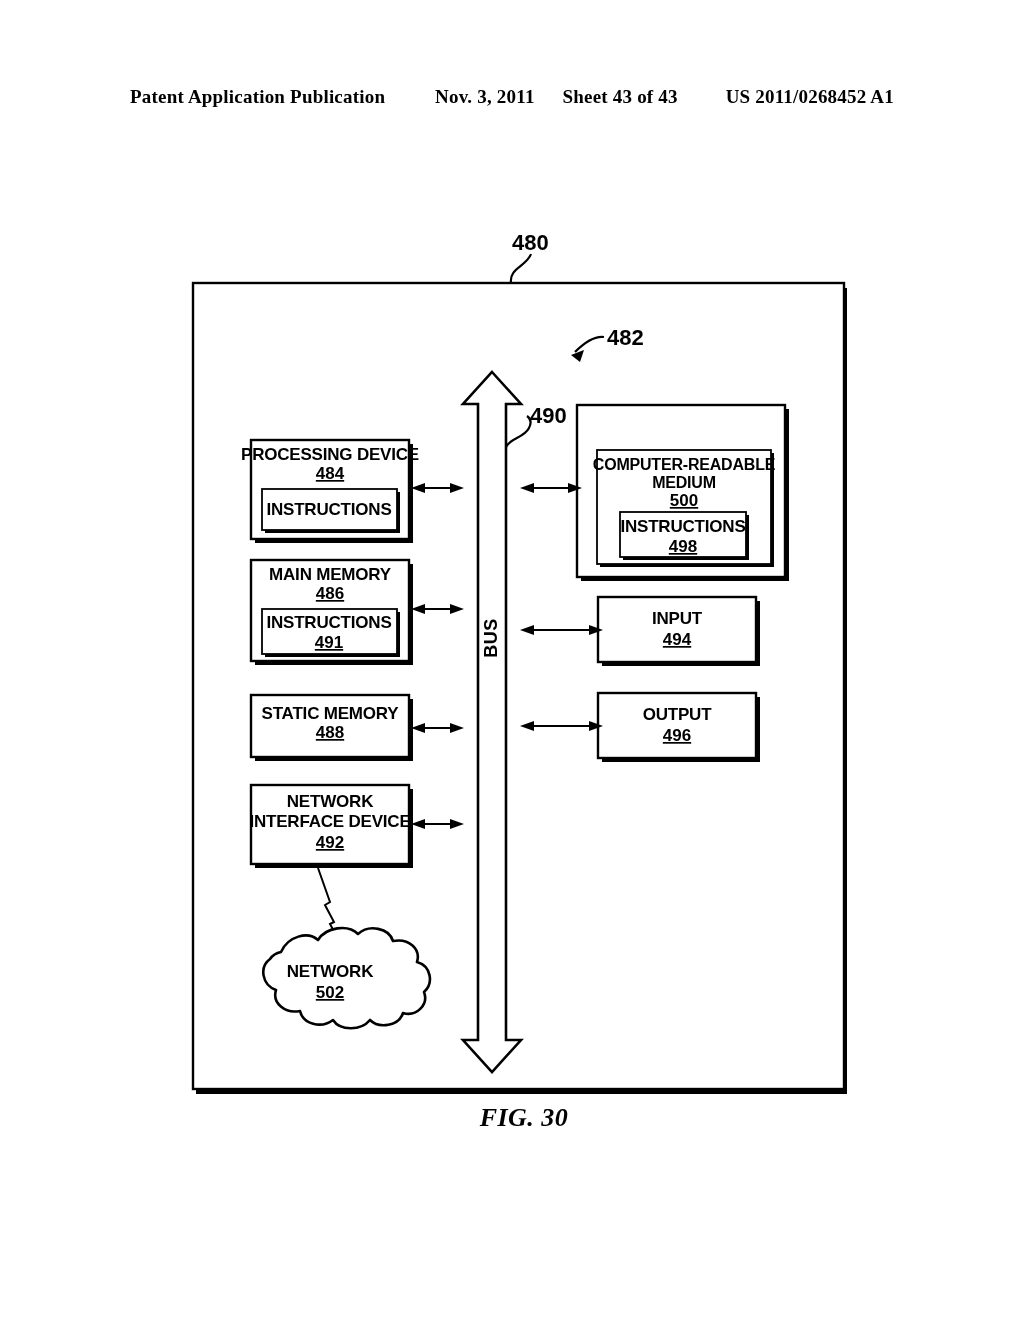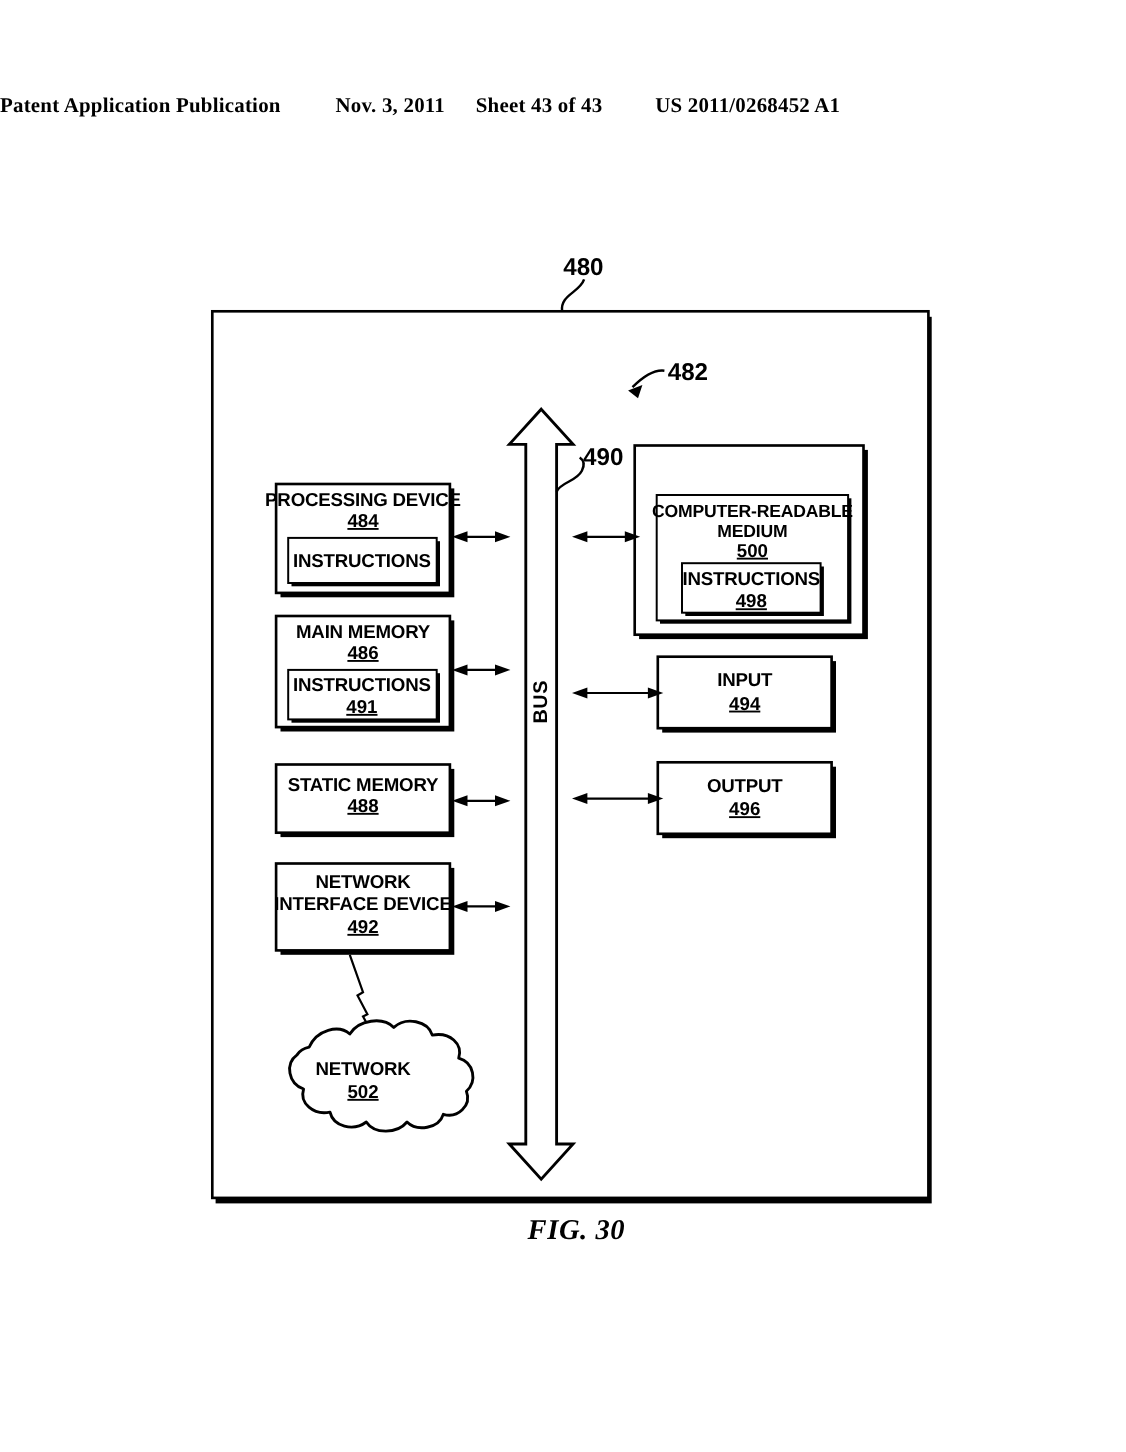--- a/index.html
+++ b/index.html
@@ -15,21 +15,21 @@
     color: #000000;
     overflow: hidden;
   }
 
   
   #page-header {
     position: absolute;
     top: 86px;
     left: 0;
     width: 1024px;
-    text-align: left;
+    text-align: center;
     font-family: "Liberation Serif", serif;
     font-weight: bold;
     font-size: 19px;
     letter-spacing: 0.2px;
     white-space: nowrap;
   }
   #page-header .hdr-seg { display: inline-block; }
   #page-header .gap-lg { display: inline-block; width: 38px; }
   #page-header .gap-md { display: inline-block; width: 18px; }
   #page-header .gap-xl { display: inline-block; width: 40px; }

